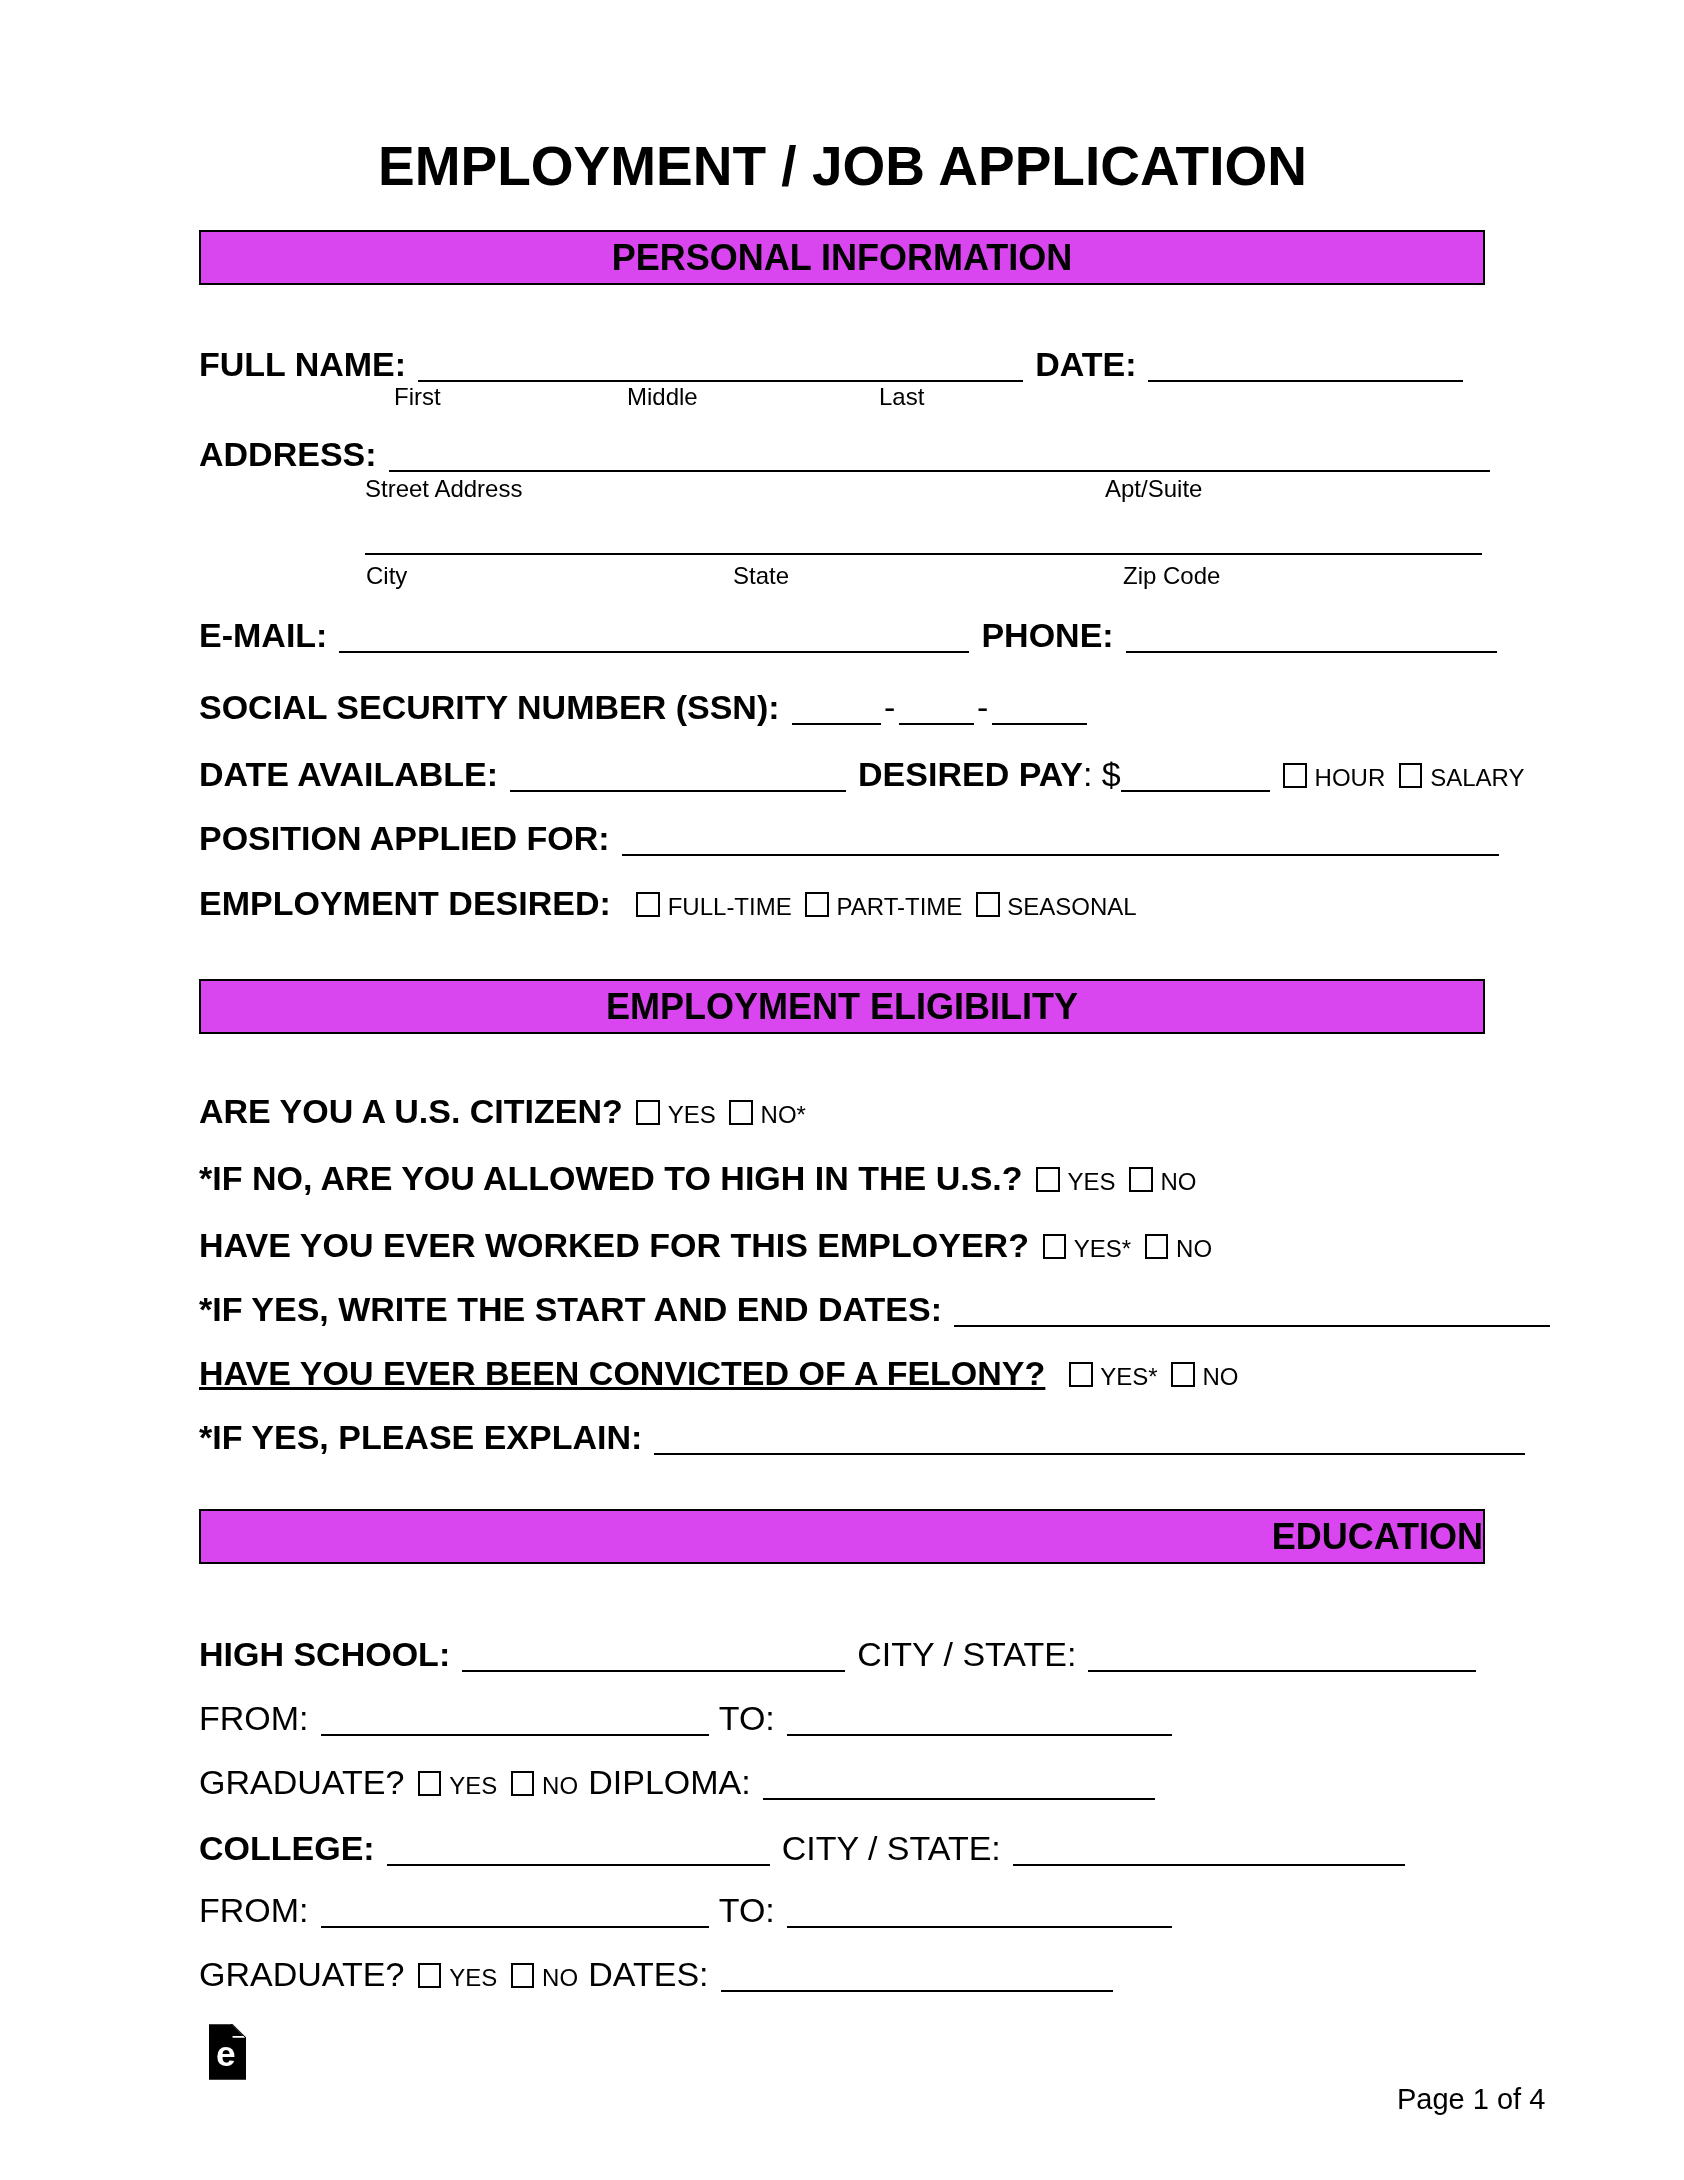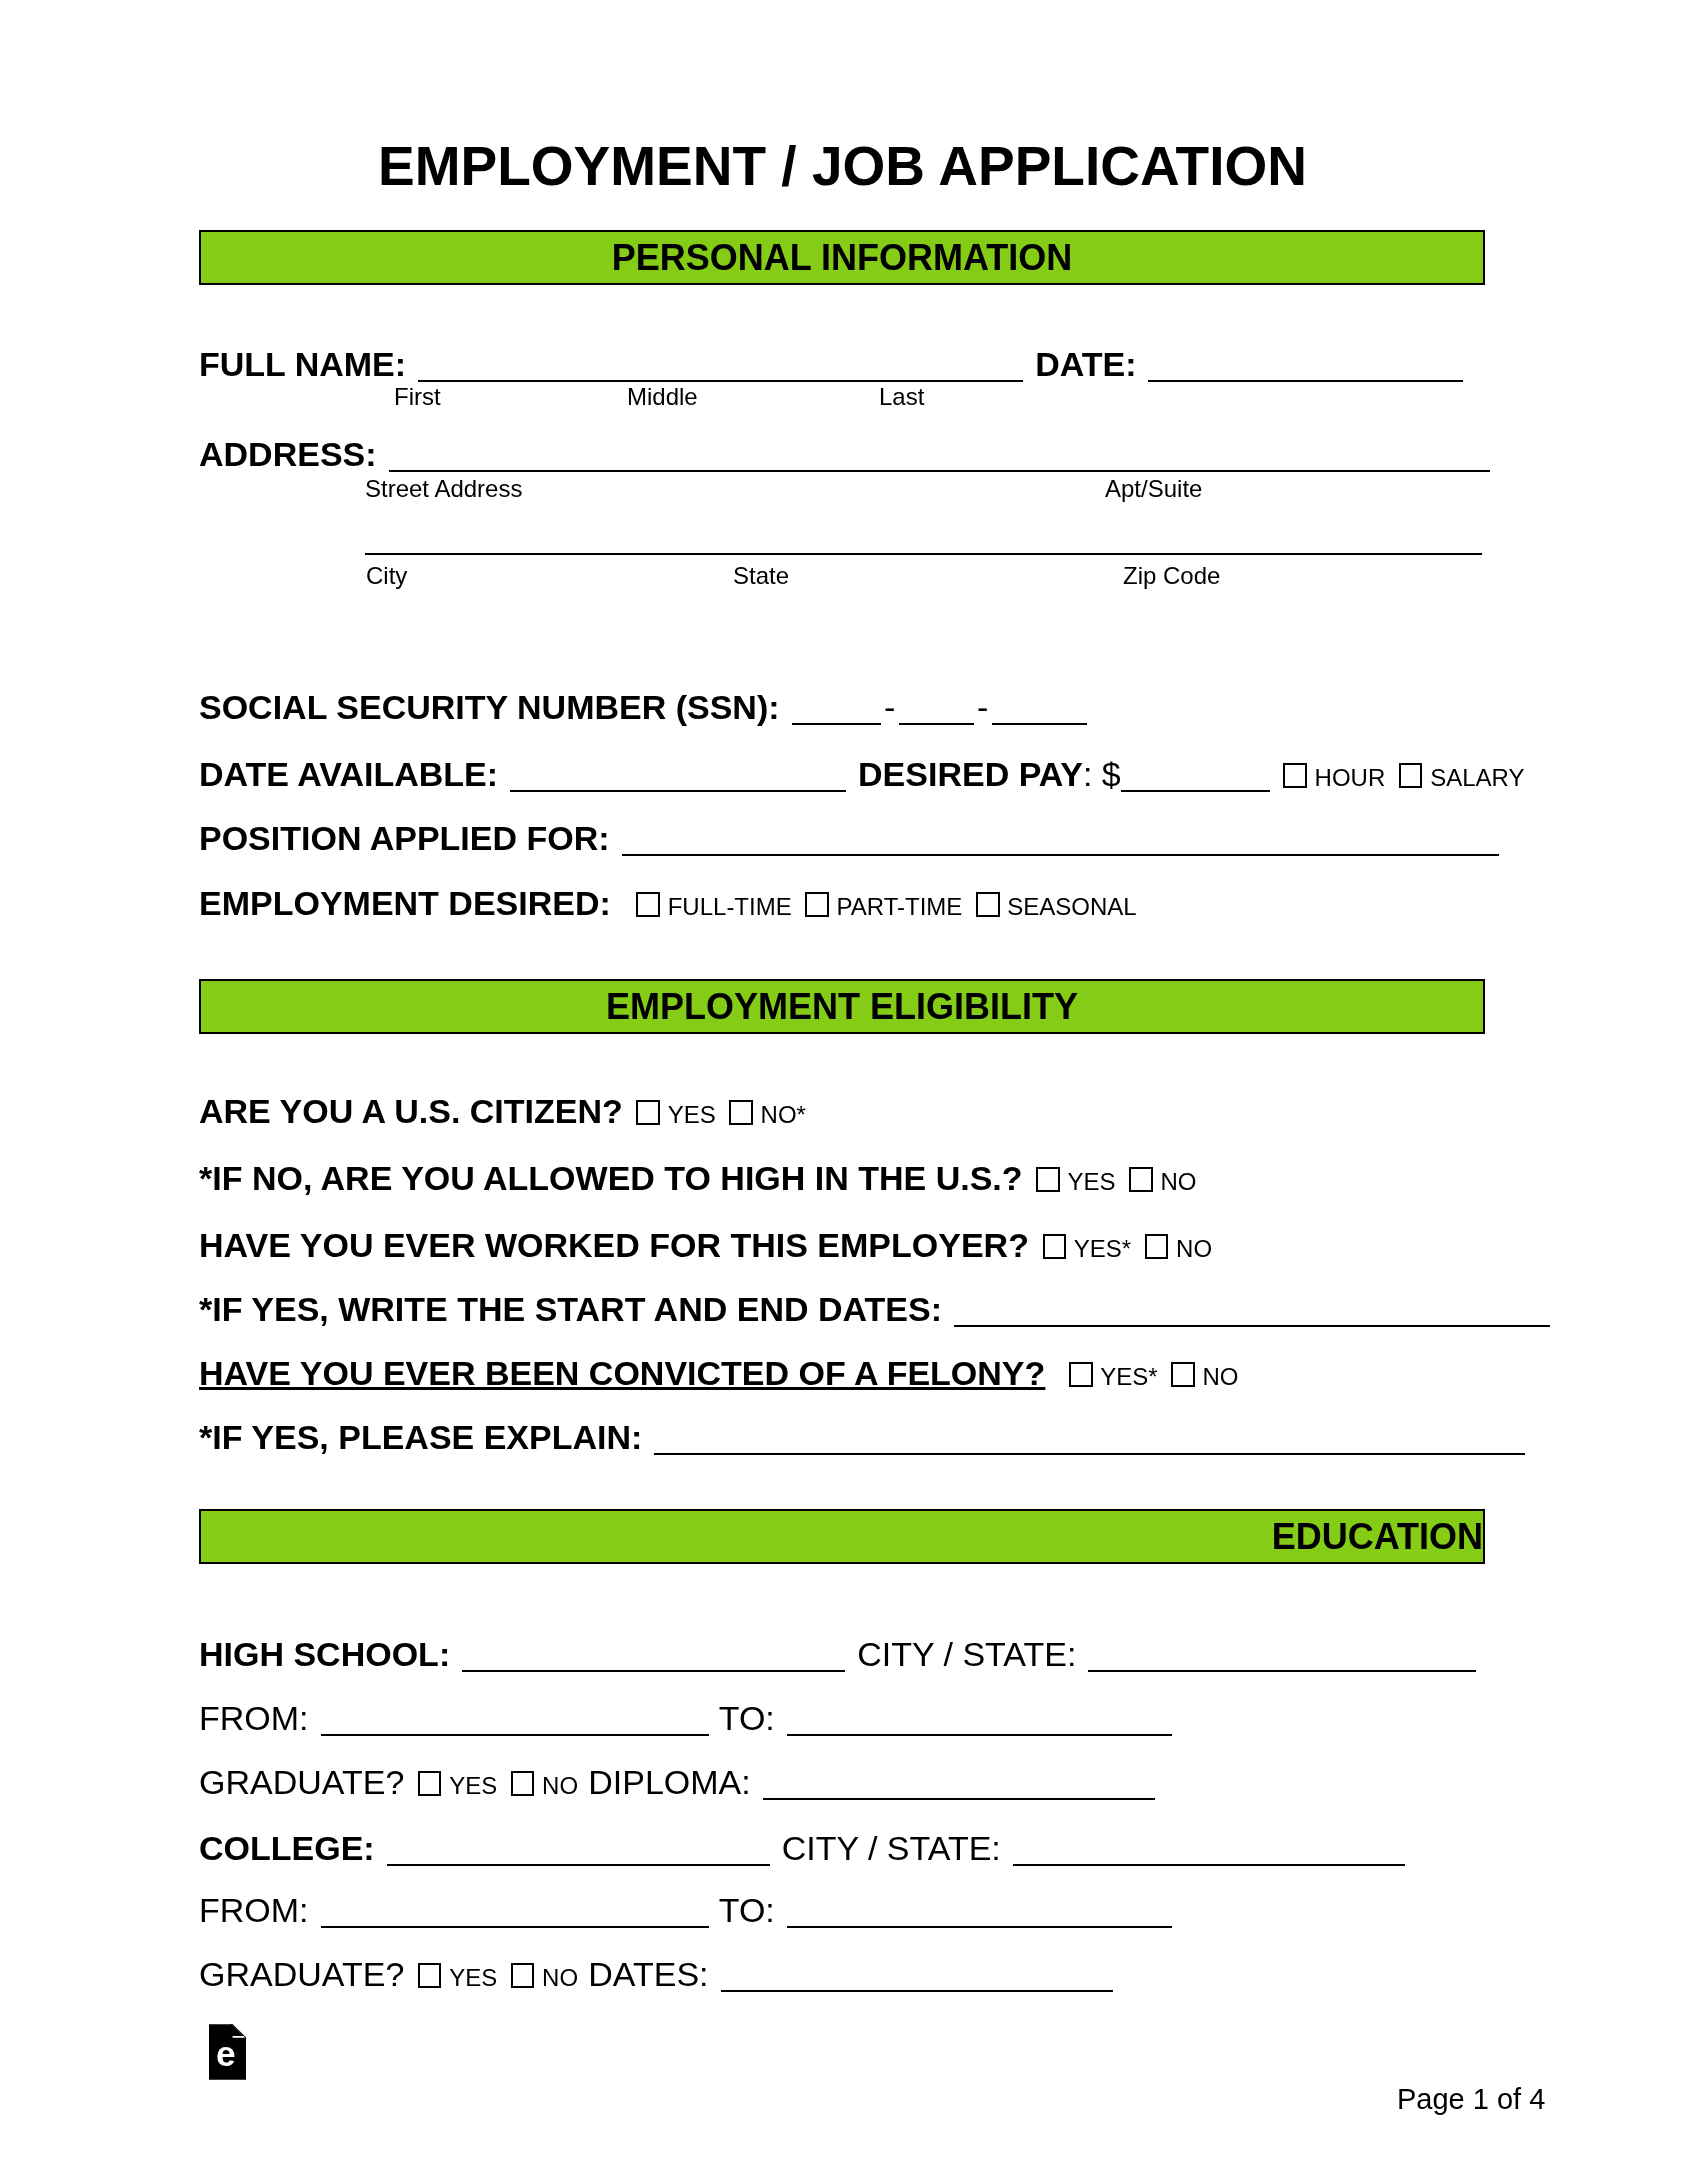--- a/index.html
+++ b/index.html
@@ -6,21 +6,21 @@
   .page{
     position:relative;width:1685px;height:2181px;background:#ffffff;
     color:#000;font-family:"Liberation Sans",sans-serif;overflow:hidden;
   }
   .title{
     position:absolute;top:136px;left:0;width:100%;text-align:center;
     font-size:55px;font-weight:bold;line-height:60px;white-space:nowrap;
   }
   .bar{
     position:absolute;left:199px;width:1282px;height:51px;
-    background:#84cc16;border:2.6px solid #000;
+    background:#d946ef;border:2.6px solid #000;
     text-align:center;font-size:36px;font-weight:bold;line-height:51px;
   }
   .row{
     position:absolute;left:199px;white-space:nowrap;
     font-size:34px;line-height:41px;font-weight:normal;
   }
   .bl{font-weight:bold;margin-right:12px;}
   .rl{font-weight:normal;margin-right:12px;}
   .ml{margin-left:12px;}
   .fill{
@@ -58,20 +58,23 @@
     <span class="bl">ADDRESS:</span><span class="fill" style="width:1101px;"></span>
   </div>
   <span class="sub" style="top:475px;left:365px;">Street Address</span>
   <span class="sub" style="top:475px;left:1105px;">Apt/Suite</span>
 
   <div class="hr" style="top:553px;left:365px;width:1117px;"></div>
   <span class="sub" style="top:562px;left:366px;">City</span>
   <span class="sub" style="top:562px;left:733px;">State</span>
   <span class="sub" style="top:562px;left:1123px;">Zip Code</span>
 
+  <div class="row" style="top:615px;">
+    <span class="bl">E-MAIL:</span><span class="fill" style="width:630px;"></span><span class="bl ml">PHONE:</span><span class="fill" style="width:371px;"></span>
+  </div>
 
   <div class="row" style="top:687px;">
     <span class="bl">SOCIAL SECURITY NUMBER (SSN):</span><span class="fill" style="width:89px;"></span><span class="sep">-</span><span class="fill" style="width:75px;"></span><span class="sep">-</span><span class="fill" style="width:95px;"></span>
   </div>
 
   <div class="row" style="top:754px;">
     <span class="bl">DATE AVAILABLE:</span><span class="fill" style="width:336px;"></span><span class="bl ml" style="margin-right:0;">DESIRED PAY</span><span>: $</span><span class="fill" style="width:149px;"></span><span class="cb"></span><span class="opt">HOUR</span><span class="cb"></span><span class="opt">SALARY</span>
   </div>
 
   <div class="row" style="top:818px;">

